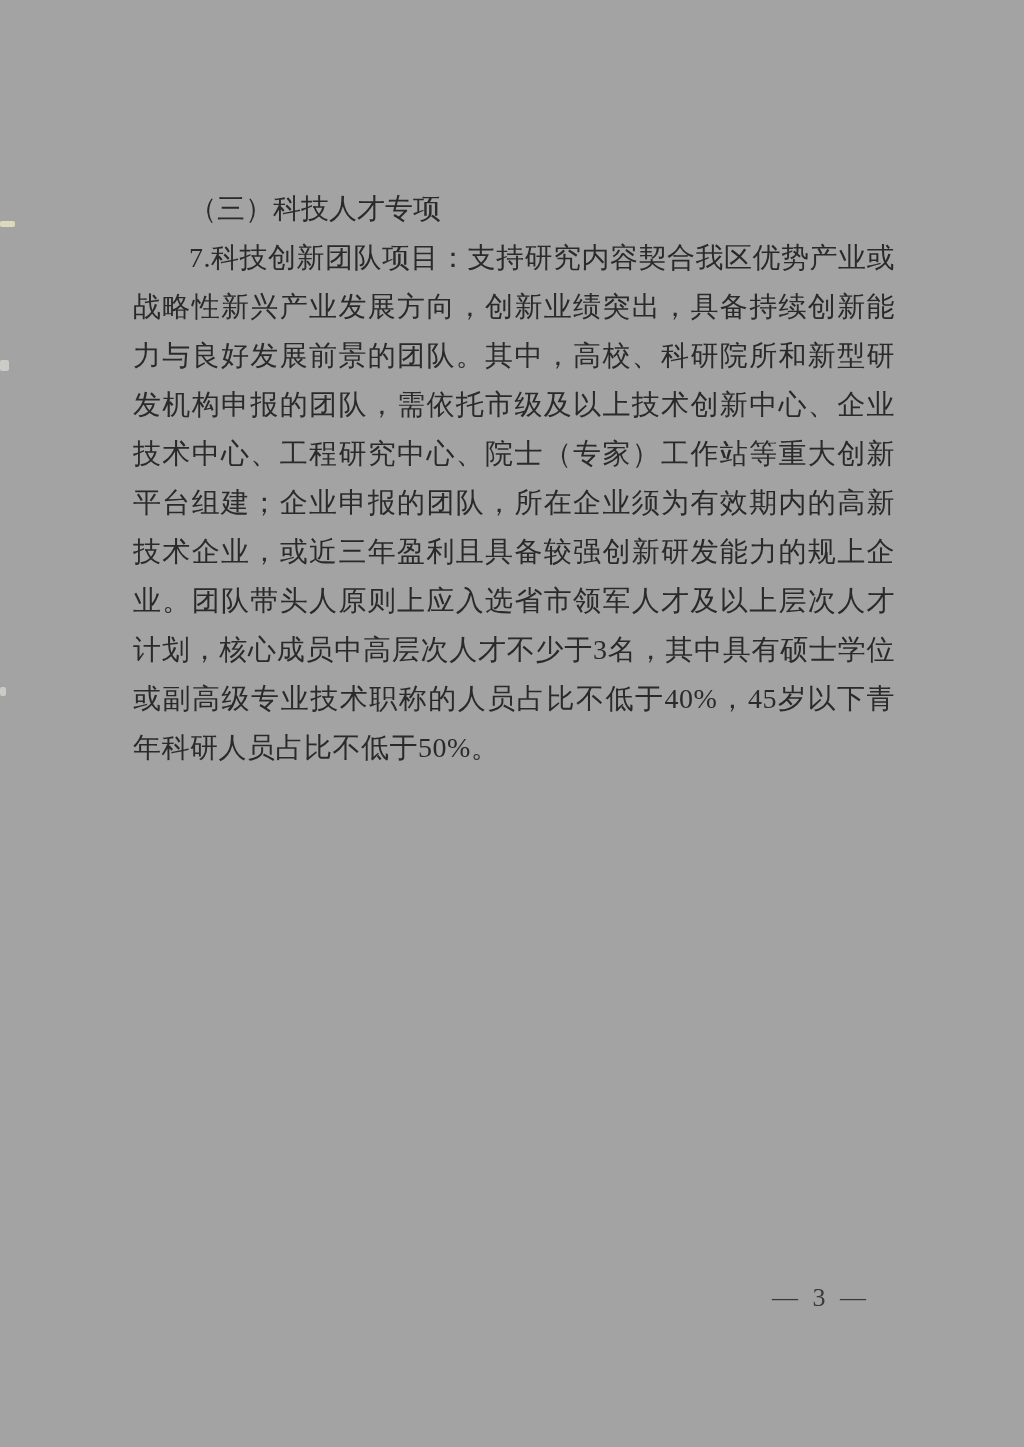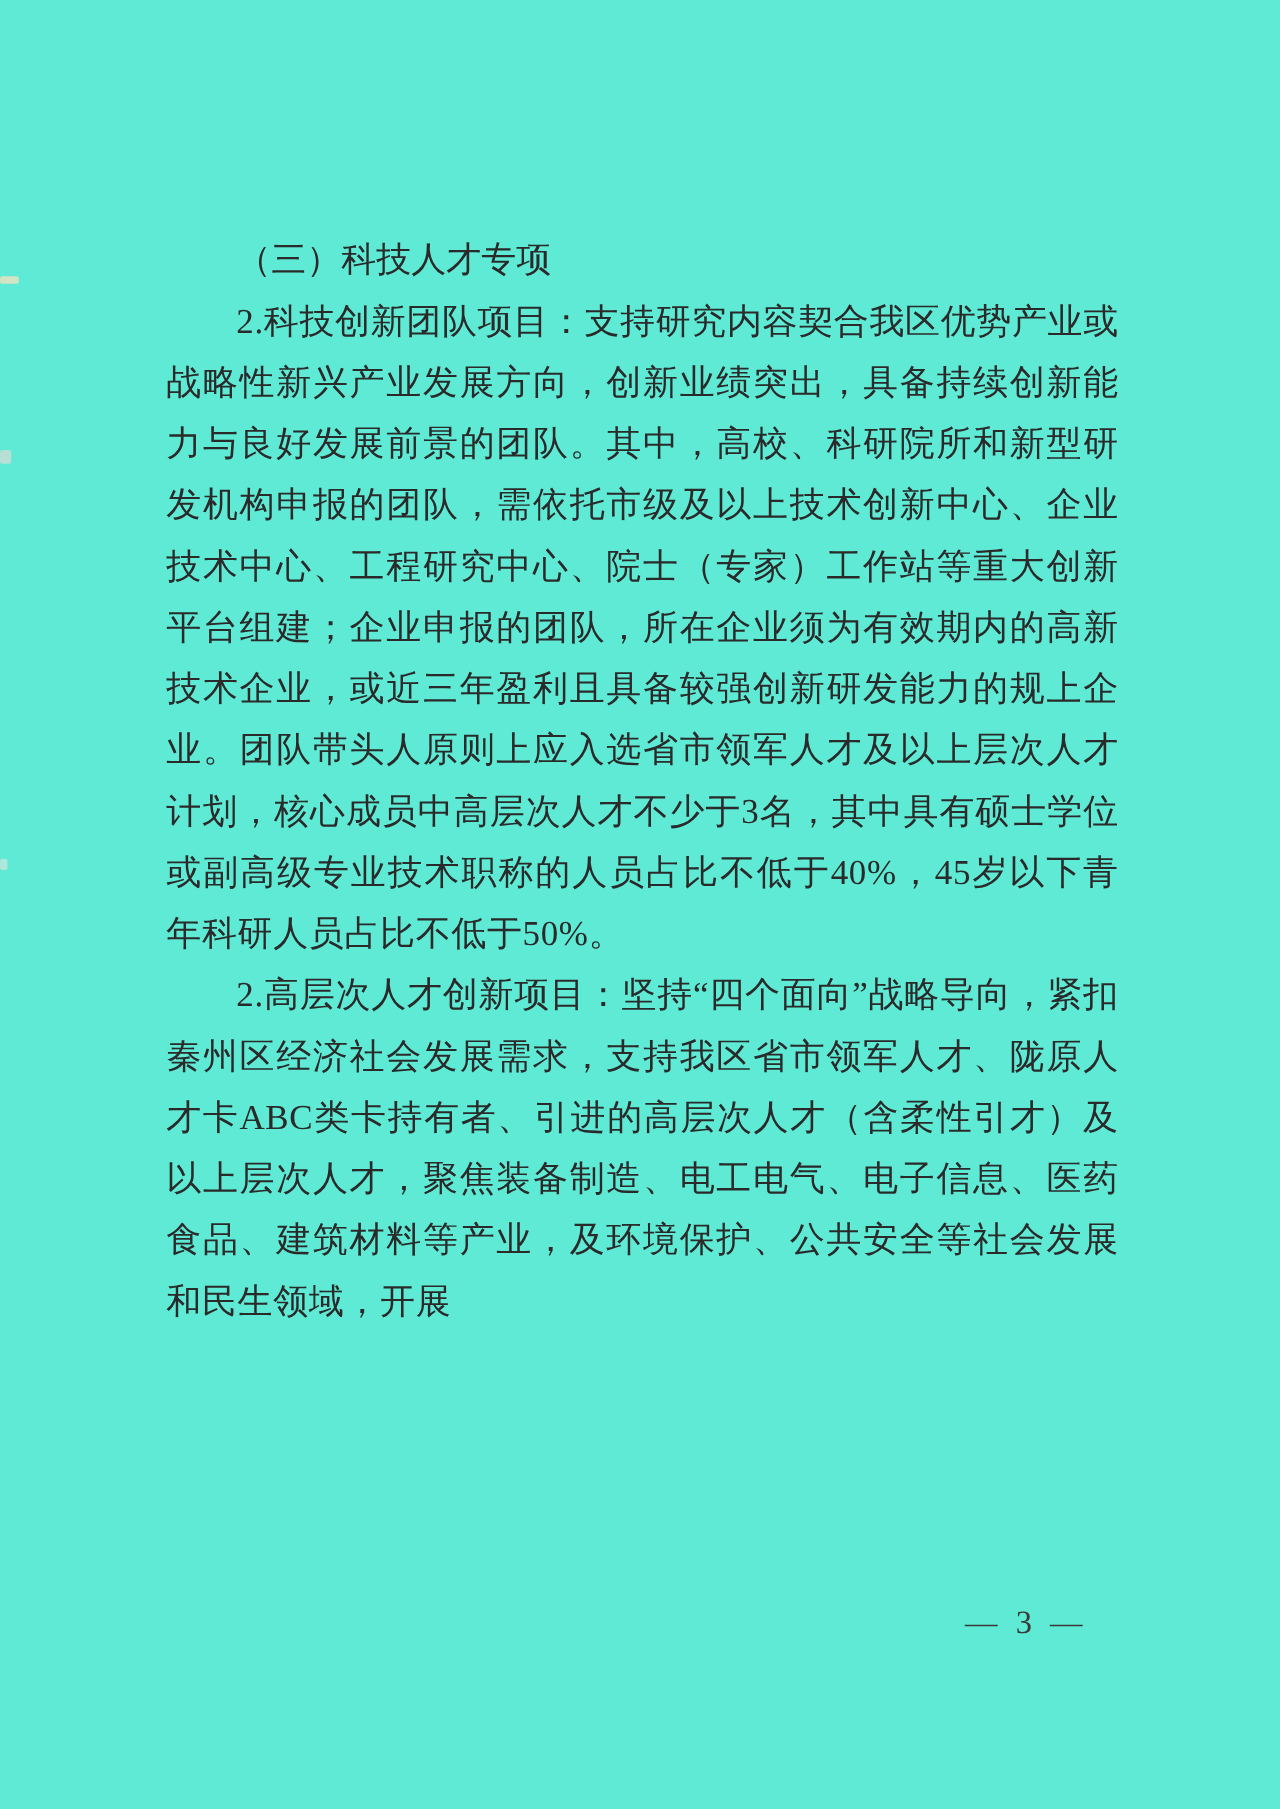--- a/index.html
+++ b/index.html
@@ -10,21 +10,21 @@
     width: 1024px;
     height: 1447px;
     background: #fdfdfb;
     font-family: "Liberation Serif", "DejaVu Serif", serif;
     position: relative;
     overflow: hidden;
   }
   .page {
     position: absolute;
     inset: 0;
-    background: #5eead4;
+    background: #a3a3a3;
   }
   .content {
     position: absolute;
     left: 133px;
     top: 184px;
     width: 762px;
     color: #2a2a2a;
     font-size: 28px;
     line-height: 49px;
     text-align: justify;
@@ -77,19 +77,18 @@
 <body>
 
 <div class="page">
 
   <span class="artifact a1"></span>
   <span class="artifact a2"></span>
   <span class="artifact a3"></span>
 
   <div class="content">
     <h2>（三）科技人才专项</h2>
-    <p>2.科技创新团队项目：支持研究内容契合我区优势产业或战略性新兴产业发展方向，创新业绩突出，具备持续创新能力与良好发展前景的团队。其中，高校、科研院所和新型研发机构申报的团队，需依托市级及以上技术创新中心、企业技术中心、工程研究中心、院士（专家）工作站等重大创新平台组建；企业申报的团队，所在企业须为有效期内的高新技术企业，或近三年盈利且具备较强创新研发能力的规上企业。团队带头人原则上应入选省市领军人才及以上层次人才计划，核心成员中高层次人才不少于3名，其中具有硕士学位或副高级专业技术职称的人员占比不低于40%，45岁以下青年科研人员占比不低于50%。</p>
-    <p>2.高层次人才创新项目：坚持“四个面向”战略导向，紧扣秦州区经济社会发展需求，支持我区省市领军人才、陇原人才卡ABC类卡持有者、引进的高层次人才（含柔性引才）及以上层次人才，聚焦装备制造、电工电气、电子信息、医药食品、建筑材料等产业，及环境保护、公共安全等社会发展和民生领域，开展</p>
+    <p>7.科技创新团队项目：支持研究内容契合我区优势产业或战略性新兴产业发展方向，创新业绩突出，具备持续创新能力与良好发展前景的团队。其中，高校、科研院所和新型研发机构申报的团队，需依托市级及以上技术创新中心、企业技术中心、工程研究中心、院士（专家）工作站等重大创新平台组建；企业申报的团队，所在企业须为有效期内的高新技术企业，或近三年盈利且具备较强创新研发能力的规上企业。团队带头人原则上应入选省市领军人才及以上层次人才计划，核心成员中高层次人才不少于3名，其中具有硕士学位或副高级专业技术职称的人员占比不低于40%，45岁以下青年科研人员占比不低于50%。</p>
   </div>
 
   <div class="footer">— 3 —</div>
 
 </div>
 
 </body></html>

